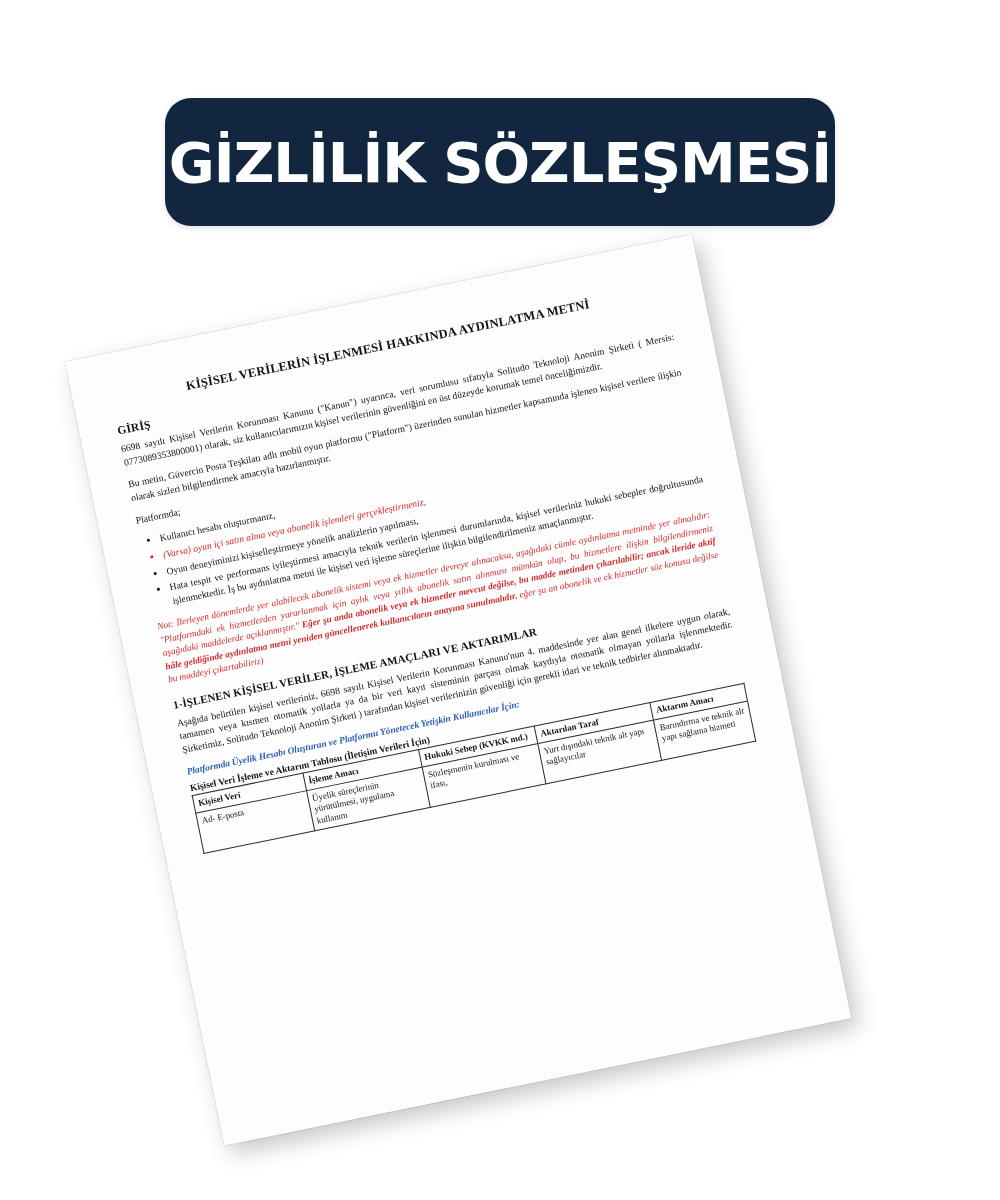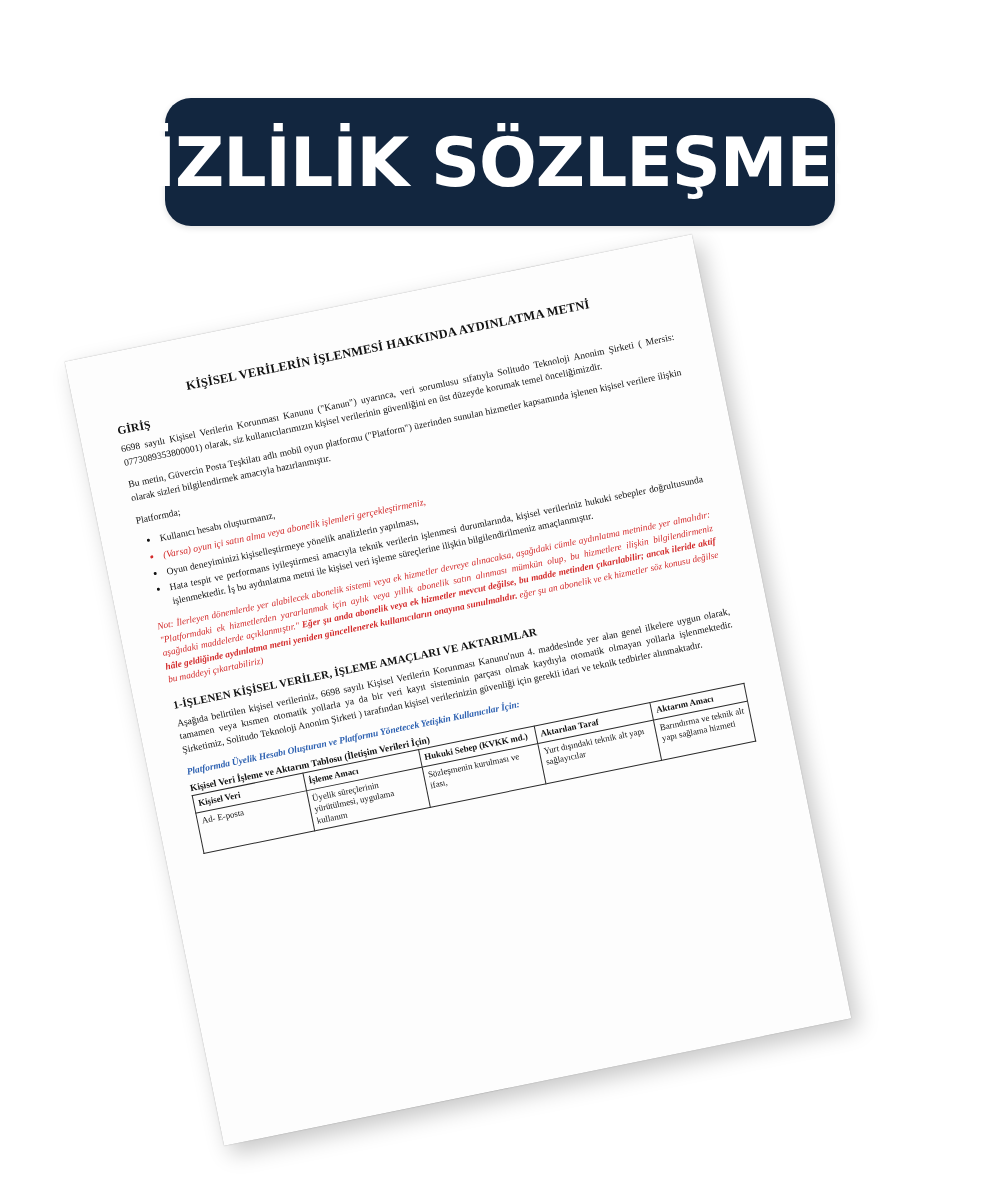--- a/index.html
+++ b/index.html
@@ -31,21 +31,21 @@
     border-radius: 26px;
     display: flex;
     align-items: center;
     justify-content: center;
     box-shadow: 0 2px 6px rgba(0,0,0,0.12);
   }
   .banner-title {
     color: #ffffff;
     font-family: "DejaVu Sans", sans-serif;
     font-weight: bold;
-    font-size: 68px;
+    font-size: 56px;
     letter-spacing: -1px;
     white-space: nowrap;
   }
 
   
   .page-wrap {
     position: absolute;
     left: 138px;
     top: 290px;
     width: 640px;

